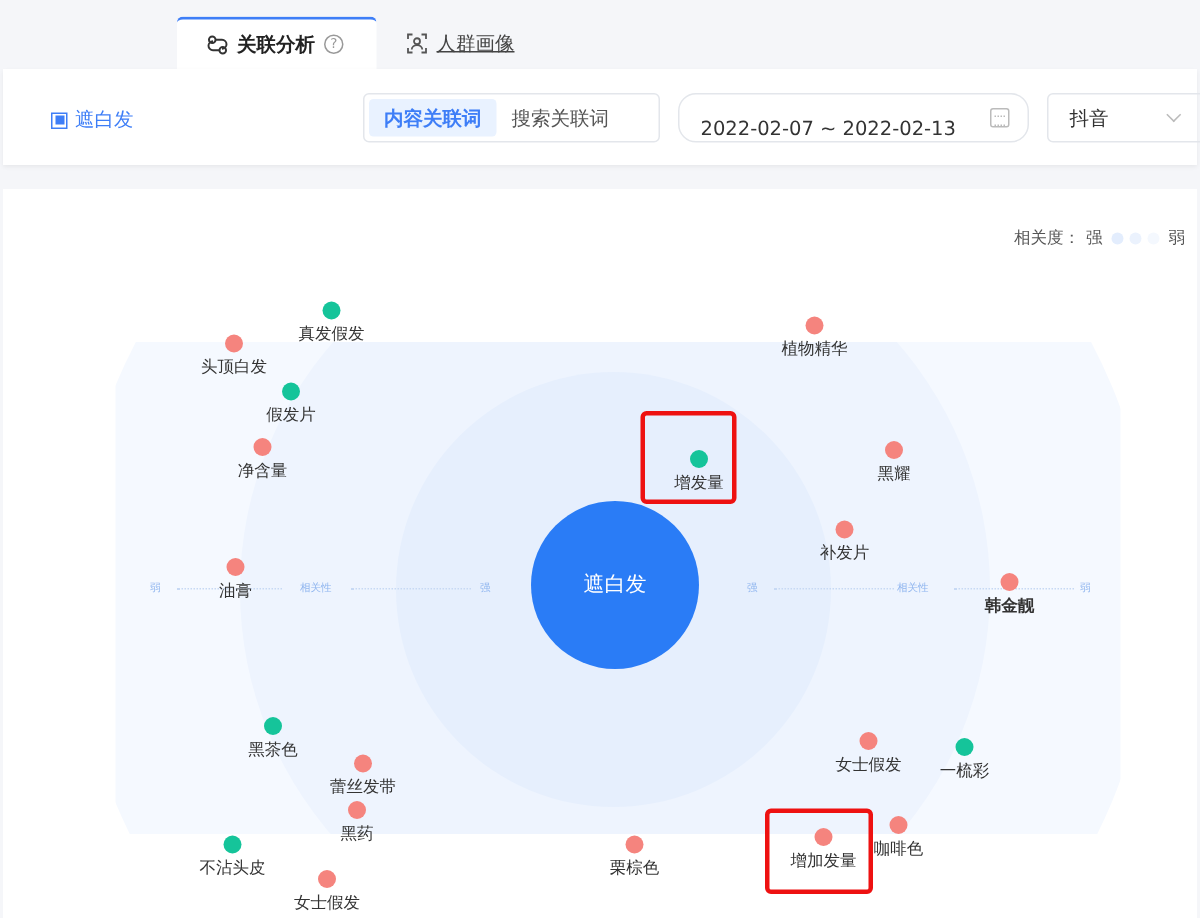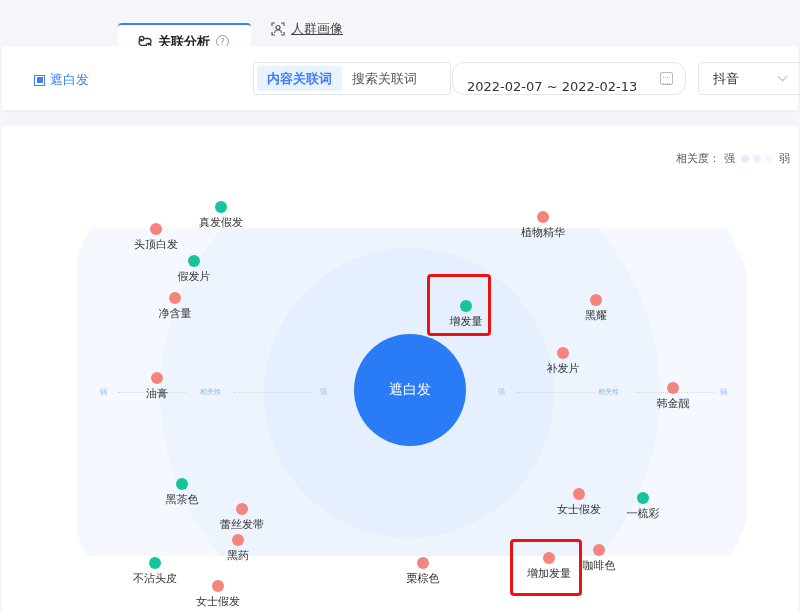--- a/index.html
+++ b/index.html
@@ -1,26 +1,26 @@
 <!DOCTYPE html>
 <html><head>
 <meta charset="utf-8">
 <style>
   * { box-sizing: border-box; margin: 0; padding: 0; }
   html, body { width: 800px; height: 612px; overflow: hidden; background: #f5f6f9; font-family: "DejaVu Sans", "Liberation Sans", sans-serif; color: #333; }
   .tabs { position: absolute; left: 0; top: 0; width: 800px; height: 46px; background: #f5f6f9; }
   .tab { position: absolute; top: 11px; height: 35px; display: flex; align-items: center; font-size: 13px; color: #444; cursor: pointer; }
   .tab .ic { display: inline-flex; width: 14px; height: 14px; margin-right: 6px; align-items: center; justify-content: center; color: #555; }
-  .tab.active { background: #fff; border-top: 2px solid #3e7ef7; border-radius: 4px 4px 0 0; font-weight: bold; color: #222; margin-top: 12px; }
+  .tab.active { background: #fff; border-top: 2px solid #3e7ef7; border-radius: 4px 4px 0 0; font-weight: bold; color: #222; }
   .help { display: inline-flex; width: 13px; height: 13px; border: 1px solid #999; border-radius: 50%; font-size: 9px; align-items: center; justify-content: center; color: #999; margin-left: 6px; font-weight: normal; }
   .toolbar { position: absolute; left: 2px; top: 46px; width: 796px; height: 64px; background: #fff; box-shadow: 0 1px 3px rgba(0,0,0,0.06); }
   .keyword { position: absolute; left: 32px; top: 25px; font-size: 13px; color: #3e7ef7; display: flex; align-items: center; }
   .keyword .sq { width: 11px; height: 11px; border: 1.5px solid #3e7ef7; padding: 1.5px; margin-right: 5px; }
   .keyword .sq i { display: block; width: 100%; height: 100%; background: #3e7ef7; }
-  .seg { position: absolute; left: 240px; top: 16px; width: 198px; height: 33px; border: 1px solid #e3e6eb; border-radius: 4px; display: flex; align-items: center; padding: 3px; margin-left: 11px; }
+  .seg { position: absolute; left: 240px; top: 16px; width: 198px; height: 33px; border: 1px solid #e3e6eb; border-radius: 4px; display: flex; align-items: center; padding: 3px; }
   .seg div { height: 25px; display: flex; align-items: center; justify-content: center; font-size: 13px; padding: 0 10px; border-radius: 3px; cursor: pointer; color: #555; }
   .seg .on { background: #e9f2ff; color: #3e7ef7; font-weight: bold; }
   .date { position: absolute; left: 450px; top: 16px; width: 234px; height: 33px; border: 1px solid #e3e6eb; border-radius: 12px; display: flex; align-items: flex-end; padding-left: 14px; font-size: 13px; color: #333; }
   .date .cal { position: absolute; right: 12px; top: 9px; width: 13px; height: 13px; border: 1.2px solid #bbb; border-radius: 2px; }
   .date .cal:before { content: ""; position: absolute; left: 2px; right: 2px; top: 4px; height: 5px; border-top: 1px dotted #bbb; border-bottom: 1px dotted #bbb; }
   .platform { position: absolute; left: 696px; top: 16px; width: 110px; height: 33px; border: 1px solid #e3e6eb; border-radius: 4px; display: flex; align-items: center; padding-left: 14px; font-size: 13px; color: #333; }
   .platform .chev { position: absolute; left: 80px; top: 10px; width: 7px; height: 7px; border-right: 1px solid #bbb; border-bottom: 1px solid #bbb; transform: rotate(45deg); }
   .panel { position: absolute; left: 2px; top: 126px; width: 796px; height: 490px; background: #fff; overflow: hidden; }
   .legend { position: absolute; top: 25px; font-size: 11px; color: #555; display: flex; align-items: center; }
   .ldot { width: 9px; height: 9px; border-radius: 50%; display: inline-block; margin: 0 9px 0 8px; }
@@ -165,21 +165,21 @@
         <div class="t">增发量</div>
       </div>
       <div class="node" style="left: 594px; top: 168px;">
         <div class="d" style="background: rgb(245, 132, 126);"></div>
         <div class="t">黑耀</div>
       </div>
       <div class="node" style="left: 561px; top: 221px;">
         <div class="d" style="background: rgb(245, 132, 126);"></div>
         <div class="t">补发片</div>
       </div>
-      <div class="node" style="left: 671px; top: 256px;">
+      <div class="node" style="left: 671px; top: 256px; font-weight: bold;">
         <div class="d" style="background: rgb(245, 132, 126);"></div>
         <div class="t">韩金靓</div>
       </div>
       <div class="node" style="left: 577px; top: 362px;">
         <div class="d" style="background: rgb(245, 132, 126);"></div>
         <div class="t">女士假发</div>
       </div>
       <div class="node" style="left: 641px; top: 366px;">
         <div class="d" style="background: rgb(21, 196, 154);"></div>
         <div class="t">一梳彩</div>

